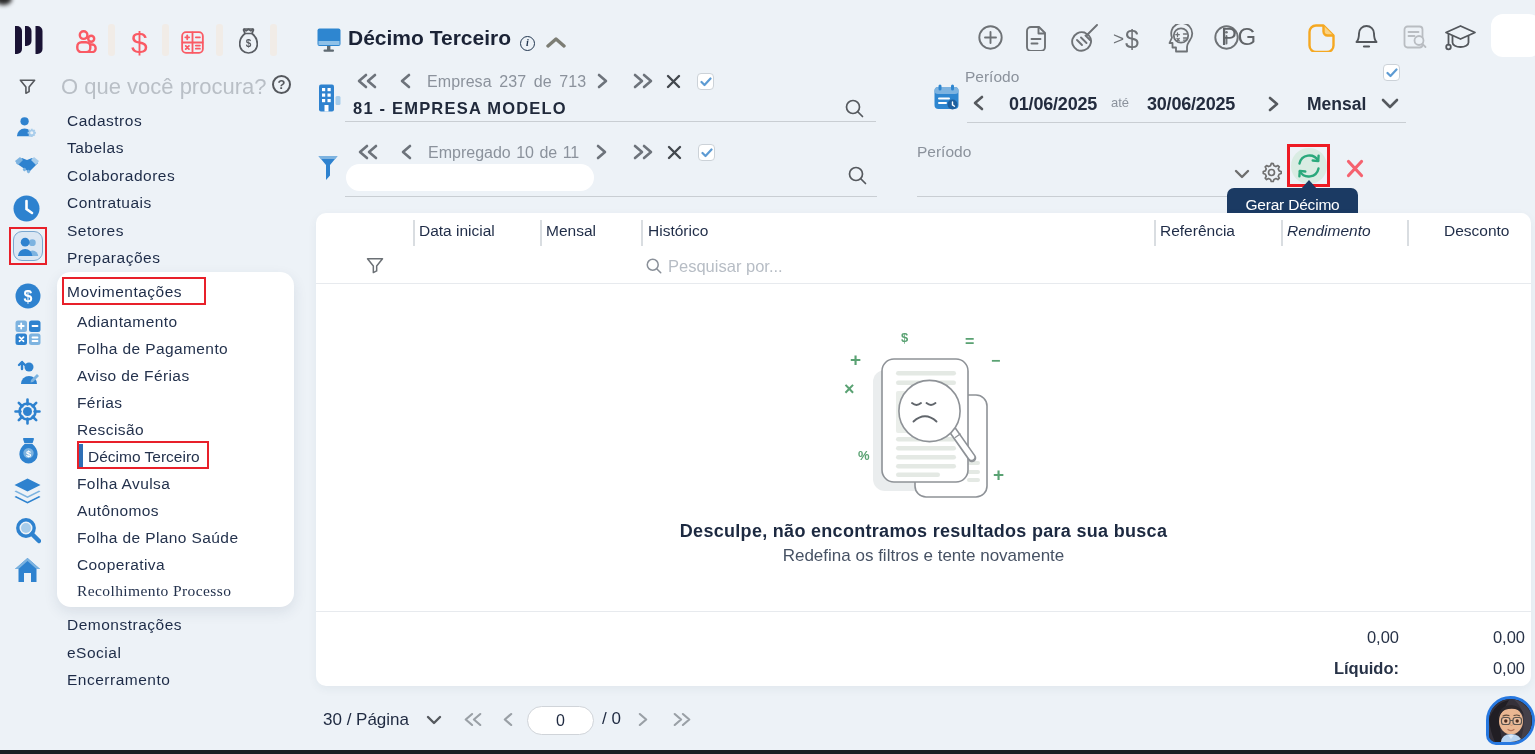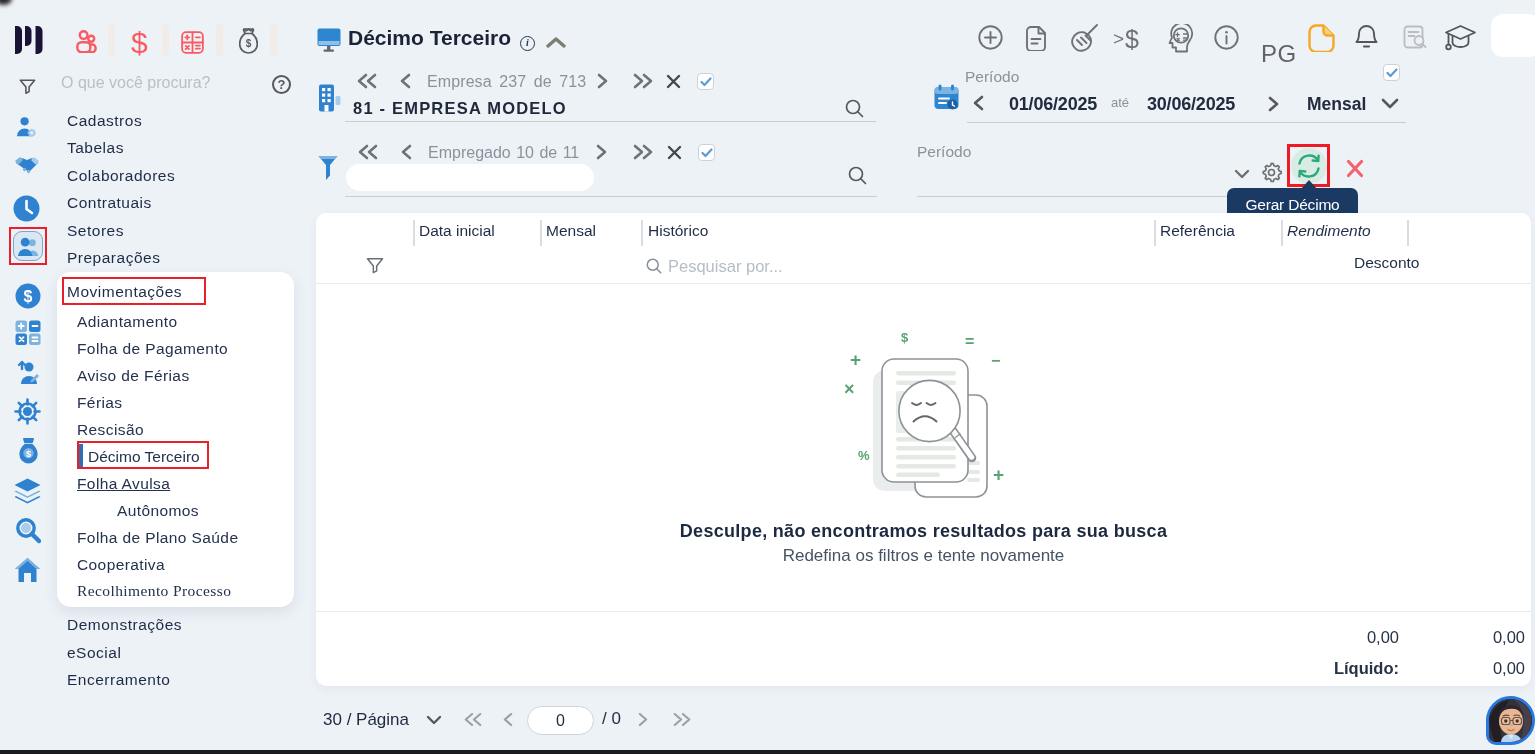--- a/index.html
+++ b/index.html
@@ -56,43 +56,43 @@
 <svg class="abs" style="left:239px;top:28px;" width="19" height="26" viewBox="0 0 19 26" fill="none" stroke="#595d63" stroke-width="1.7" stroke-linecap="round" stroke-linejoin="round">
   <path d="M6 5.5 L4.6 2.2 a0.9 0.9 0 0 1 0.8 -1.2 h8.2 a0.9 0.9 0 0 1 0.8 1.2 L13 5.5"></path>
   <path d="M5 1.3 l2.1 1.6 2.4 -1.6 2.4 1.6 2.1 -1.6"></path>
   <path d="M6 5.5 h7 c3.2 2.5 5.3 6.3 5.3 10.5 a8.8 8.8 0 0 1 -8.8 9 a8.8 8.8 0 0 1 -8.8 -9 c0 -4.2 2.1 -8 5.3 -10.5 z"></path>
   <text x="9.5" y="19" font-size="10" font-weight="bold" fill="#595d63" stroke="none" text-anchor="middle" font-family="Liberation Sans">$</text>
 </svg>
 
 <svg class="abs" style="left:18px;top:76px;" width="19" height="21" viewBox="0 0 24 24" fill="none" stroke="#55585d" stroke-width="2" stroke-linejoin="round" stroke-linecap="round">
     <path d="M3 4h18l-7 8.5v6l-4 2v-8z"></path>
   </svg>
-<div class="abs" style="left:61px;top:74px;font-size:16px;color:#b9bfc6;">O que você procura?</div>
+<div class="abs" style="left:61px;top:74px;font-size:22px;color:#b9bfc6;">O que você procura?</div>
 <div class="abs" style="left:272px;top:75px;width:19px;height:19px;border:2px solid #55585d;border-radius:50%;color:#55585d;font-size:13px;font-weight:bold;text-align:center;line-height:16px;">?</div>
 
 <div class="menu-item" style="top:112px;">Cadastros</div>
 <div class="menu-item" style="top:139px;">Tabelas</div>
 <div class="menu-item" style="top:167px;">Colaboradores</div>
 <div class="menu-item" style="top:194px;">Contratuais</div>
 <div class="menu-item" style="top:222px;">Setores</div>
 <div class="menu-item" style="top:249px;">Preparações</div>
 
 <div class="abs" style="left:57px;top:272px;width:237px;height:335px;background:#fff;border-radius:14px;box-shadow:0 5px 14px rgba(40,60,90,0.10);"></div>
 <div class="abs" style="left:62px;top:277px;width:144px;height:28px;border:2.5px solid #e8202a;"></div>
 <div class="menu-item" style="top:283px;">Movimentações</div>
 <div class="sub-item" style="top:313px;">Adiantamento</div>
 <div class="sub-item" style="top:340px;">Folha de Pagamento</div>
 <div class="sub-item" style="top:367px;">Aviso de Férias</div>
 <div class="sub-item" style="top:394px;">Férias</div>
 <div class="sub-item" style="top:421px;">Rescisão</div>
 <div class="abs" style="left:77px;top:441px;width:132px;height:28px;border:2.5px solid #e8202a;"></div>
 <div class="abs" style="left:79px;top:444px;width:3.5px;height:23px;background:#2e6fb5;"></div>
 <div class="sub-item" style="top:448px;left:88px;letter-spacing:0;">Décimo Terceiro</div>
-<div class="sub-item" style="top:475px;text-decoration:underline;">Folha Avulsa</div>
-<div class="sub-item" style="top:502px;margin-left:40px;">Autônomos</div>
+<div class="sub-item" style="top:475px;">Folha Avulsa</div>
+<div class="sub-item" style="top:502px;">Autônomos</div>
 <div class="sub-item" style="top:529px;">Folha de Plano Saúde</div>
 <div class="sub-item" style="top:556px;">Cooperativa</div>
 <div class="sub-item" style="top:582px;font-family:Liberation Serif, serif;">Recolhimento Processo</div>
 
 <div class="menu-item" style="top:616px;">Demonstrações</div>
 <div class="menu-item" style="top:644px;">eSocial</div>
 <div class="menu-item" style="top:671px;">Encerramento</div>
 
 <svg class="abs" style="left:15px;top:116px;" width="23" height="23" viewBox="0 0 24 24">
   <circle cx="10" cy="5.5" r="4.3" fill="#2e82cf"></circle>
@@ -335,21 +335,21 @@
 <div class="th" style="left:419px;">Data inicial</div>
 <div class="vsep" style="left:540px;"></div>
 <div class="th" style="left:546px;">Mensal</div>
 <div class="vsep" style="left:641px;"></div>
 <div class="th" style="left:648px;">Histórico</div>
 <div class="vsep" style="left:1154px;"></div>
 <div class="th" style="left:1160px;">Referência</div>
 <div class="vsep" style="left:1281px;"></div>
 <div class="th" style="left:1287px;font-style:italic;">Rendimento</div>
 <div class="vsep" style="left:1407px;"></div>
-<div class="th" style="left:1354px;margin-top:32px;">Desconto</div>
+<div class="th" style="left:1444px;">Desconto</div>
 
 <svg class="abs" style="left:365px;top:255px;" width="20" height="21" viewBox="0 0 24 24" fill="none" stroke="#6b7075" stroke-width="1.8" stroke-linejoin="round" stroke-linecap="round">
     <path d="M3 4h18l-7 8.5v6l-4 2v-8z"></path>
   </svg>
 <svg class="abs" style="left:646px;top:258px;" width="16" height="16" viewBox="0 0 19 19" fill="none" stroke="#8a9099" stroke-width="1.8" stroke-linecap="round">
     <circle cx="8" cy="8" r="6.5"></circle>
     <path d="M13 13 l4.5 4.5"></path>
   </svg>
 <div class="abs" style="left:668px;top:257px;font-size:16.5px;color:#b7bdc5;">Pesquisar por...</div>
 <div class="hline" style="left:316px;top:283px;width:1215px;background:#e7eaee;"></div>
@@ -452,21 +452,21 @@
       <path d="M19.5 10 h3.2"></path>
       <path d="M13 14.5 l2.2 2.2 M15.2 14.5 l-2.2 2.2"></path>
       <path d="M19.5 14 h3.2 M19.5 16.2 h3.2"></path>
     </g>
 </svg>
 <svg class="abs" style="left:1214px;top:25px;" width="25" height="25" viewBox="0 0 25 25" fill="none" stroke="#6e7276" stroke-width="1.9" stroke-linecap="round">
     <circle cx="12.5" cy="12.5" r="11.2"></circle>
     <circle cx="12.5" cy="7.2" r="1.3" fill="#6e7276" stroke="none"></circle>
     <path d="M12.5 11 v7.5"></path>
   </svg>
-<div class="abs" style="left:1261px;top:23px;font-size:24px;color:#606468;letter-spacing:0.5px;margin-top:17px;">PG</div>
+<div class="abs" style="left:1221px;top:23px;font-size:24px;color:#606468;letter-spacing:0.5px;">PG</div>
 <svg class="abs" style="left:1308px;top:24px;" width="27" height="28" viewBox="0 0 27 28" fill="none" stroke="#f5a821" stroke-width="2.4" stroke-linejoin="round">
   <path d="M1.5 8 a6.5 6.5 0 0 1 6.5 -6.5 h7.5 l10 10 v10 a6.5 6.5 0 0 1 -6.5 6.5 h-11 a6.5 6.5 0 0 1 -6.5 -6.5 z"></path>
   <path d="M15.5 1.5 v6 a4 4 0 0 0 4 4 h6" fill="#fbd384"></path>
 </svg>
 <svg class="abs" style="left:1355px;top:24px;" width="23" height="27" viewBox="0 0 23 27" fill="none" stroke="#53575c" stroke-width="1.9" stroke-linecap="round" stroke-linejoin="round">
   <path d="M11.5 2 a7.5 7.5 0 0 1 7.5 7.5 c0 5.5 1.5 7.5 2.5 8.5 h-20 c1 -1 2.5 -3 2.5 -8.5 a7.5 7.5 0 0 1 7.5 -7.5 z"></path>
   <path d="M9 22.5 h5" stroke-width="2.2"></path>
 </svg>
 <svg class="abs" style="left:1403px;top:25px;" width="25" height="24" viewBox="0 0 25 24" fill="none" stroke="#b9bdc2" stroke-width="1.8" stroke-linecap="round" stroke-linejoin="round">
   <rect x="1.5" y="1.5" width="18" height="21" rx="3"></rect>

